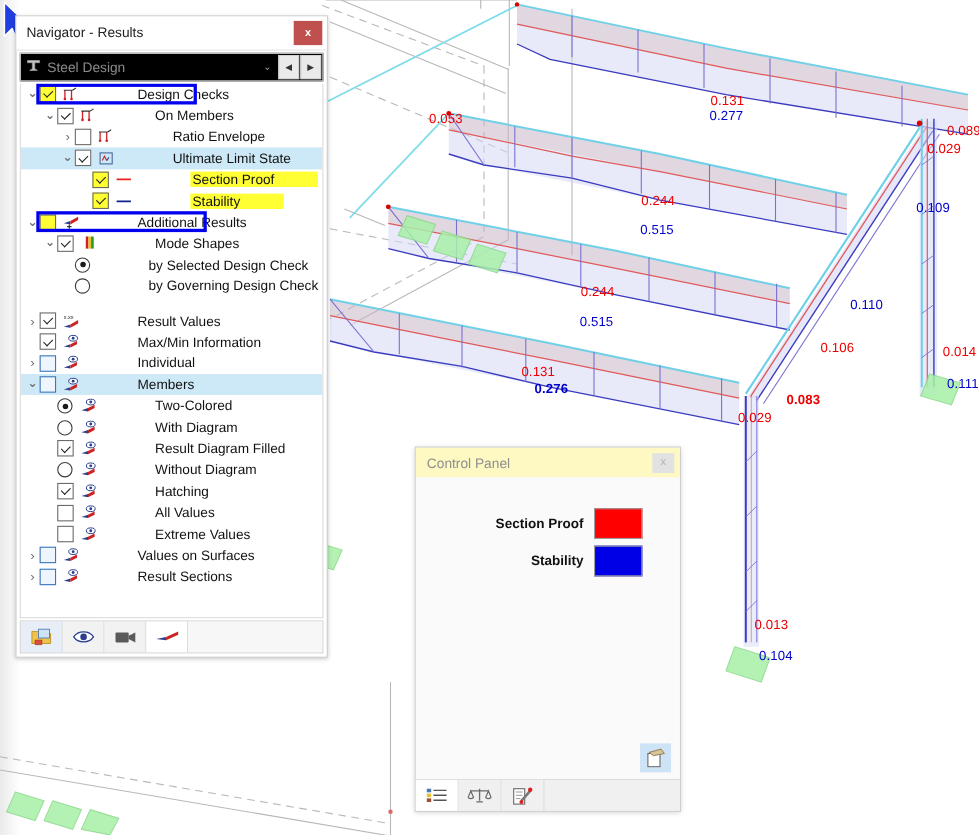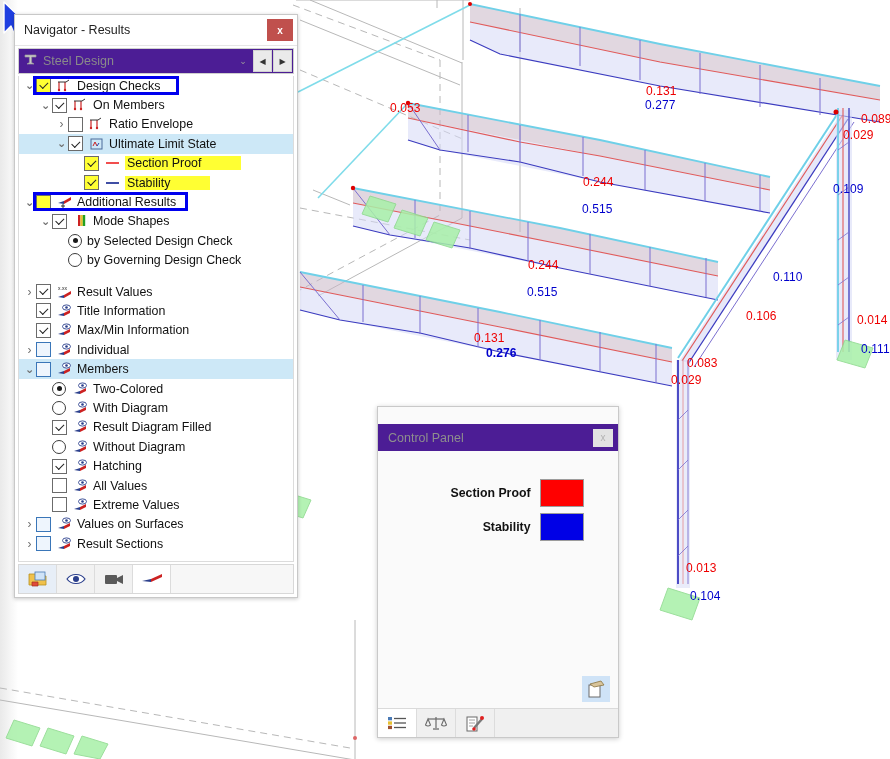--- a/index.html
+++ b/index.html
@@ -32,21 +32,21 @@
   }
   #nav-title{padding-left:9px;font-size:12.5px;color:#222;}
   #nav-close{
     width:26px;height:22px;margin-right:4px;background:#c0504d;color:#fff;
     display:flex;align-items:center;justify-content:center;
     font-size:10px;font-weight:bold;cursor:pointer;
   }
 
   #nav-combo{
     height:24px;flex:0 0 24px;margin:2px 3px 2px 3px;
-    border:1px solid #cfcfcf;background:#4c1d95;
+    border:1px solid #cfcfcf;background:#000000;
     display:flex;align-items:center;
   }
   #combo-icon{width:22px;text-align:center;color:#888;font-size:12px;}
   #combo-text{flex:1;color:#8a8a8a;font-size:12.5px;padding-left:2px;}
   #combo-caret{width:20px;text-align:center;color:#9a9a9a;font-size:9px;}
   .combo-nav{
     width:17px;height:20px;margin-right:1px;border:1px solid #d2d2d2;background:#eaeaea;
     display:flex;align-items:center;justify-content:center;font-size:8px;color:#333;cursor:pointer;
   }
 
@@ -75,21 +75,21 @@
   }
   .cb.empty-blue{border-color:#3a76b8;background:#eef5fd;}
   .cb.yellow{background:#ffff33;border-color:#6b6b6b;}
   .cb.yellow.checked::after{border-color:#2b2b2b;}
   .rb{
     width:12px;height:12px;flex:0 0 12px;border:1.4px solid #3c3c3c;border-radius:50%;
     background:#fff;margin-right:5px;display:inline-flex;align-items:center;justify-content:center;cursor:pointer;
   }
   .rb.on::after{content:"";width:5px;height:5px;border-radius:50%;background:#1a1a1a;}
   .ti{width:19px;flex:0 0 19px;display:flex;align-items:center;justify-content:center;margin-right:3px;}
-  .lbl{padding-right:4px;}
+  .lbl{padding-right:4px;margin-left:48px;}
   .hl-yellow{background:#ffff33;}
 
   #tb{
     flex:0 0 28px;height:28px;margin:2px 3px 3px 3px;border:1px solid #d8d8d8;
     background:#f2f2f2;display:flex;align-items:stretch;
   }
   .tbtn{
     width:37px;border-right:1px solid #dcdcdc;display:flex;align-items:center;justify-content:center;
     cursor:pointer;background:#f2f2f2;
   }
@@ -98,22 +98,21 @@
   .tbfill{flex:1;background:#f7f7f7;}
 
   
   #cpanel{
     position:absolute;left:377px;top:406px;width:240px;height:330px;
     background:#fafafa;border:1px solid #c9c9c9;box-shadow:0 1px 5px rgba(0,0,0,.2);
     display:flex;flex-direction:column;
   }
   #cp-title{
     height:27px;flex:0 0 27px;display:flex;align-items:center;justify-content:space-between;
-    background:#4c1d95;
-    margin-top:17px;
+    background:#fef9c3;
   }
   #cp-title-text{padding-left:10px;color:#8e8e8e;font-size:12.5px;}
   #cp-close{
     width:20px;height:18px;margin-right:5px;background:#e2e2e2;color:#b2b2b2;
     display:flex;align-items:center;justify-content:center;font-size:10px;cursor:pointer;
   }
   #cp-head{
     height:26px;flex:0 0 26px;background:#ffffff;border-top:1px solid #dadada;
     border-bottom:1px solid #dadada;display:flex;align-items:center;
     font-size:12.3px;font-weight:bold;color:#111;padding-left:11px;
@@ -306,21 +305,21 @@
       <div class="rv red" style="left: 843px; top: 128px;">0.029</div>
       <div class="rv blue" style="left: 833px; top: 182px;">0.109</div>
       <div class="rv red" style="left: 583px; top: 175px;">0.244</div>
       <div class="rv blue" style="left: 582px; top: 202px;">0.515</div>
       <div class="rv red" style="left: 528px; top: 258px;">0.244</div>
       <div class="rv blue" style="left: 527px; top: 285px;">0.515</div>
       <div class="rv red" style="left: 474px; top: 331px;">0.131</div>
       <div class="rv blue" style="left: 486px; top: 346px; font-weight: bold;">0.276</div>
       <div class="rv blue" style="left: 773px; top: 270px;">0.110</div>
       <div class="rv red" style="left: 746px; top: 309px;">0.106</div>
-      <div class="rv red" style="left: 687px; top: 356px;">0.083</div>
+      <div class="rv red" style="left: 715px; top: 356px; font-weight: bold;">0.083</div>
       <div class="rv red" style="left: 671px; top: 373px;">0.029</div>
       <div class="rv red" style="left: 857px; top: 313px;">0.014</div>
       <div class="rv blue" style="left: 861px; top: 342px;">0.111</div>
       <div class="rv red" style="left: 686px; top: 561px;">0.013</div>
       <div class="rv blue" style="left: 690px; top: 589px;">0.104</div>
     </div>
 
   <svg id="cursor" width="36" height="44">
     <path d="M4,2 L4,33 L11,26 L16,38 L22,35 L17,24 L27,24 Z" fill="#1f3fe0" stroke="#ffffff" stroke-width="1.4" stroke-linejoin="round"></path>
   </svg>
@@ -467,33 +466,20 @@
         <span class="exp" style="font-size: 12px;">›</span>
         <span class="cb checked"></span>
         <span class="ti">
           <svg width="16" height="14" viewBox="0 0 16 14">
             <text x="1" y="5" font-size="5" fill="#222" font-family="Liberation Sans">x.xx</text>
             <path d="M1,12 L7,10 L7,13 Z" fill="#2b3f8c"></path>
             <path d="M7,10 L14,6 L14,9 L7,13 Z" fill="#cc2222"></path>
           </svg>
         </span>
         <span class="lbl">Result Values</span>
-      </div>
-      <div class="row" style="padding-left: 4px;">
-        <span class="exp none"></span>
-        <span class="cb checked"></span>
-        <span class="ti">
-          <svg width="16" height="14" viewBox="0 0 16 14">
-            <path d="M1,11 L7,9 L7,12 Z" fill="#2b3f8c"></path>
-            <path d="M7,9 L13,6 L13,9 L7,12 Z" fill="#cc2222"></path>
-            <ellipse cx="9.5" cy="3.5" rx="4" ry="2.6" fill="#fff" stroke="#2b3f8c" stroke-width=".9"></ellipse>
-            <circle cx="9.5" cy="3.5" r="1.3" fill="#2b3f8c"></circle>
-          </svg>
-        </span>
-        <span class="lbl">Title Information</span>
       </div>
       <div class="row" style="padding-left: 4px; text-align: right;">
         <span class="exp none"></span>
         <span class="cb checked"></span>
         <span class="ti">
           <svg width="16" height="14" viewBox="0 0 16 14">
             <path d="M1,11 L7,9 L7,12 Z" fill="#2b3f8c"></path>
             <path d="M7,9 L13,6 L13,9 L7,12 Z" fill="#cc2222"></path>
             <ellipse cx="9.5" cy="3.5" rx="4" ry="2.6" fill="#fff" stroke="#2b3f8c" stroke-width=".9"></ellipse>
             <circle cx="9.5" cy="3.5" r="1.3" fill="#2b3f8c"></circle>

